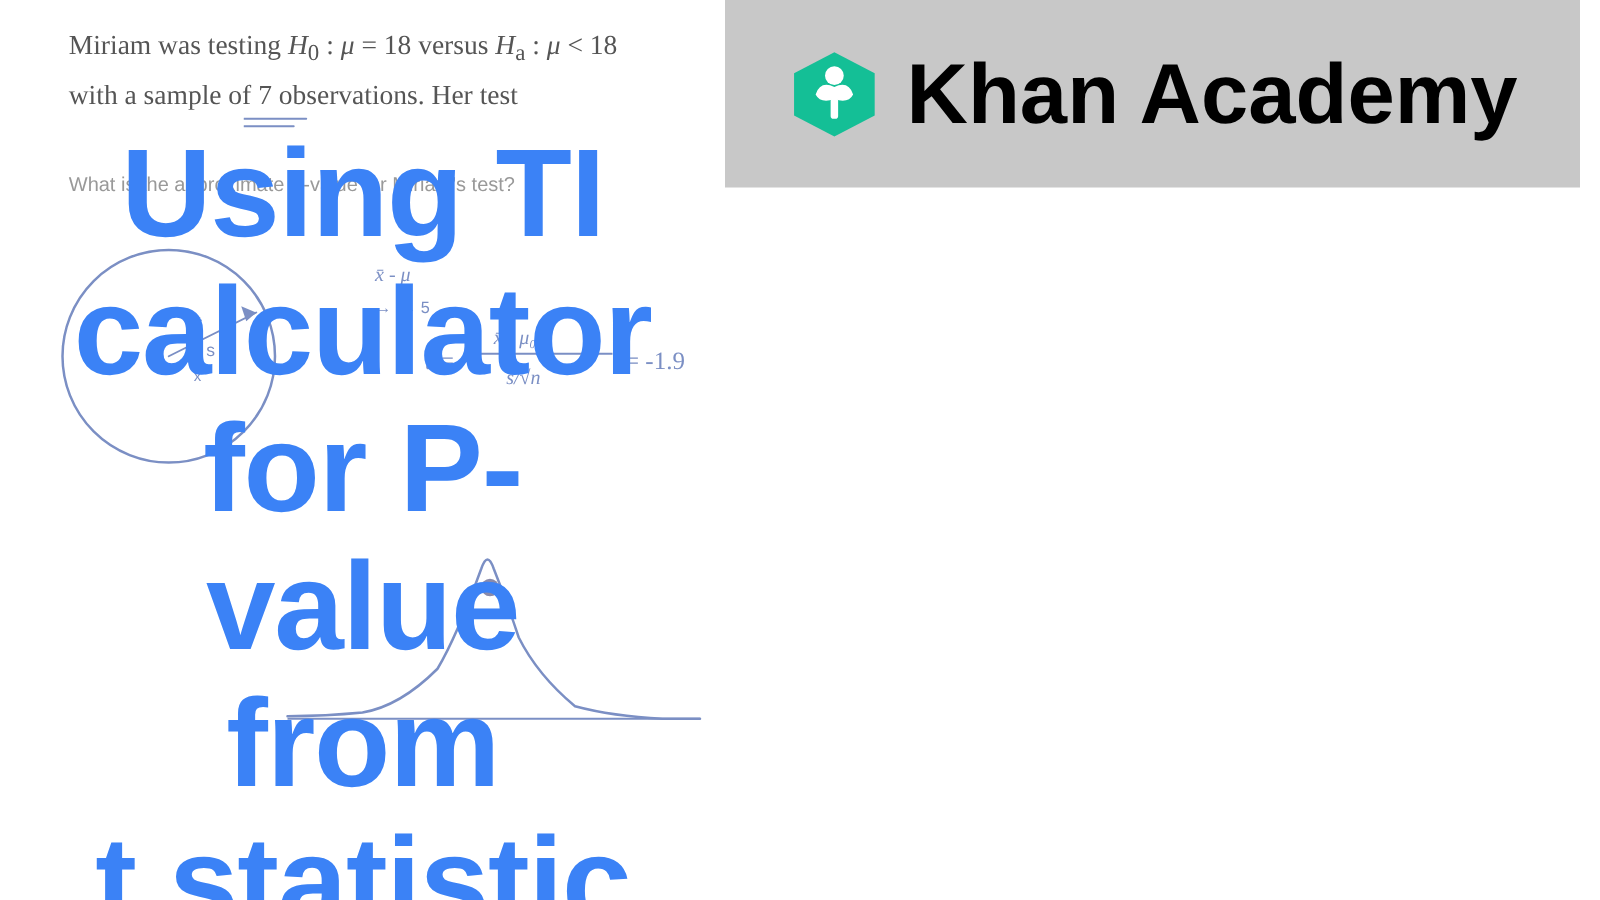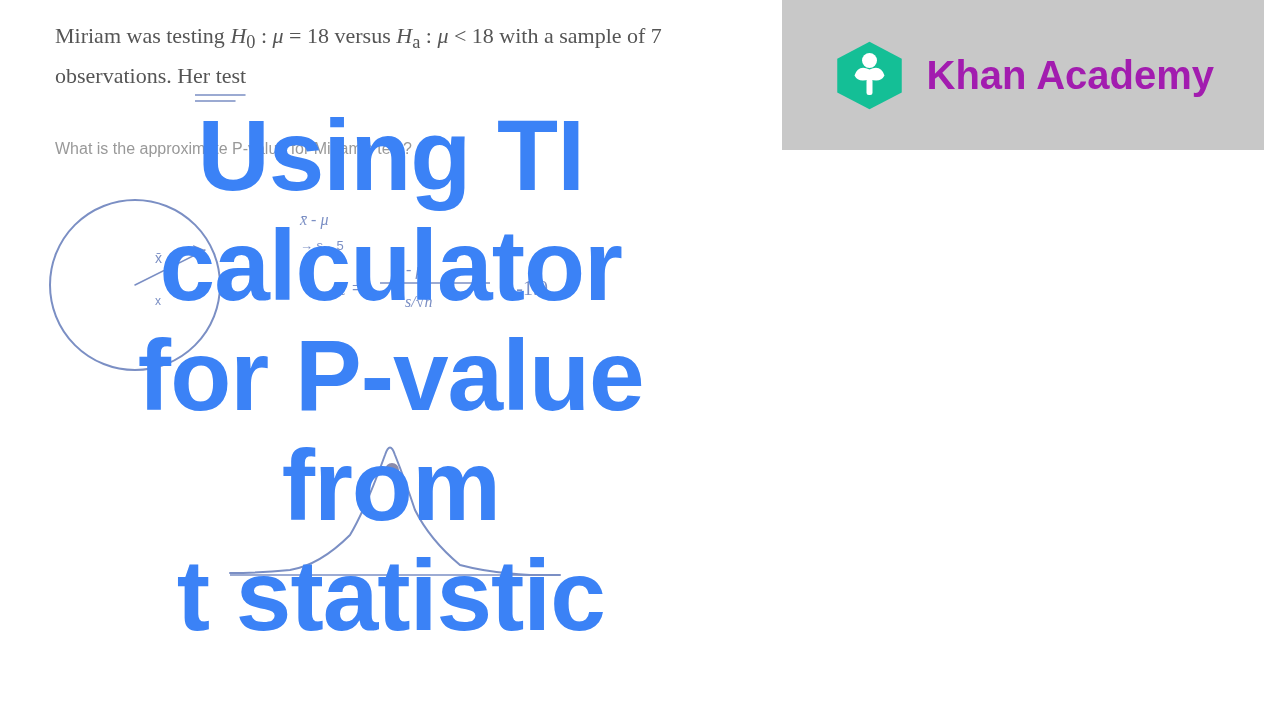--- a/index.html
+++ b/index.html
@@ -92,23 +92,23 @@
       align-items: center;
       gap: 20px;
     }
 
     .ka-hexagon {
       width: 75px;
       height: 75px;
     }
 
     .ka-name {
-      font-size: 40px;
+      font-size: 68px;
       font-weight: bold;
-      color: #a21caf;
+      color: #000000;
       font-family: Arial, sans-serif;
     }
 
     
     .sketch {
       position: absolute;
     }
   </style>
 </head>
 <body>

